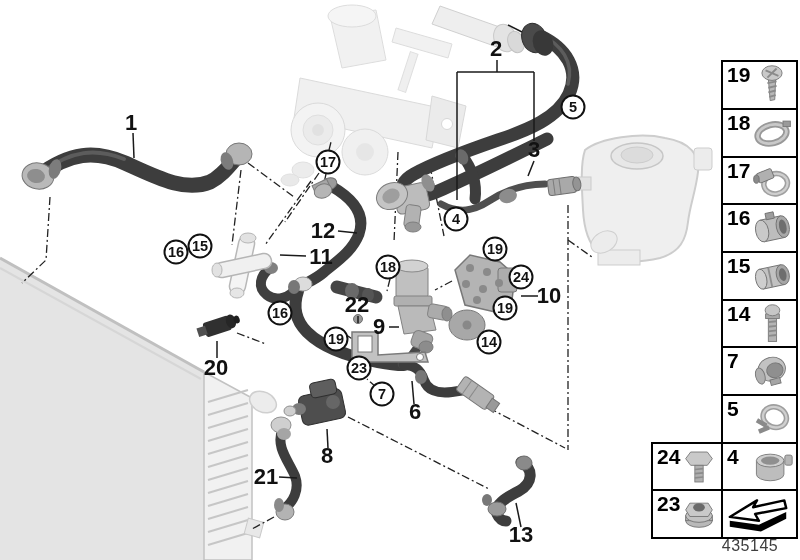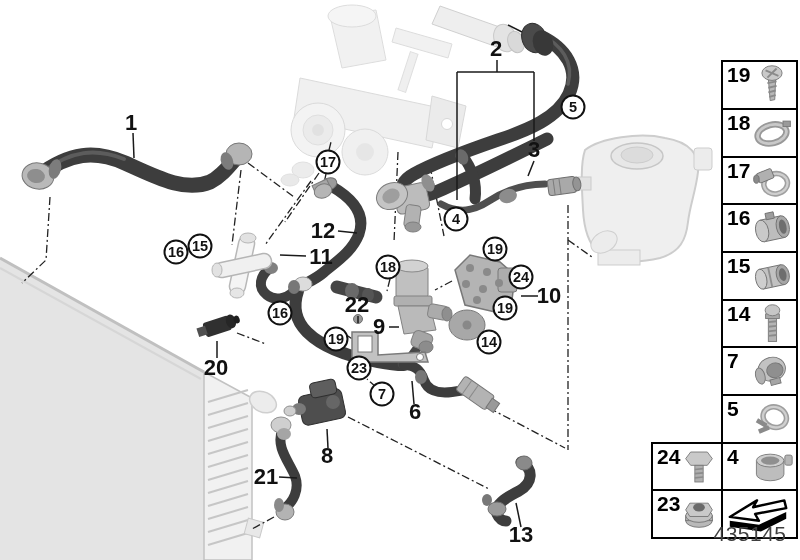--- a/index.html
+++ b/index.html
@@ -4,22 +4,22 @@
 <style>
   html,body{margin:0;padding:0;background:#fff;}
   #stage{position:relative;width:800px;height:560px;background:#fff;overflow:hidden;
          font-family:"Liberation Sans",sans-serif;}
   #art{position:absolute;left:0;top:0;}
   .lbl{font:bold 22px "Liberation Sans",sans-serif;fill:#111;}
   .clbl{font:bold 14.5px "Liberation Sans",sans-serif;fill:#111;}
   .legend-box{position:absolute;background:#fff;border:2px solid #000;box-sizing:border-box;}
   .legend-num{position:absolute;left:4px;top:1px;font-weight:bold;font-size:21px;color:#000;}
   .legend-icon{position:absolute;right:2px;top:50%;transform:translateY(-50%);}
-  #partnum{position:absolute;left:700px;top:522px;width:100px;text-align:center;
-           font-size:21px;color:#3f3f3f;letter-spacing:.5px;}
+  #partnum{position:absolute;left:700px;top:537px;width:100px;text-align:center;
+           font-size:16px;color:#3f3f3f;letter-spacing:.5px;}
 </style>
 </head>
 <body>
 
 <div id="stage">
 
 <svg id="art" width="800" height="560" viewBox="0 0 800 560">
 
   <g>
     <polygon points="0,258 204,372 204,560 0,560" fill="#e4e4e4"></polygon>

